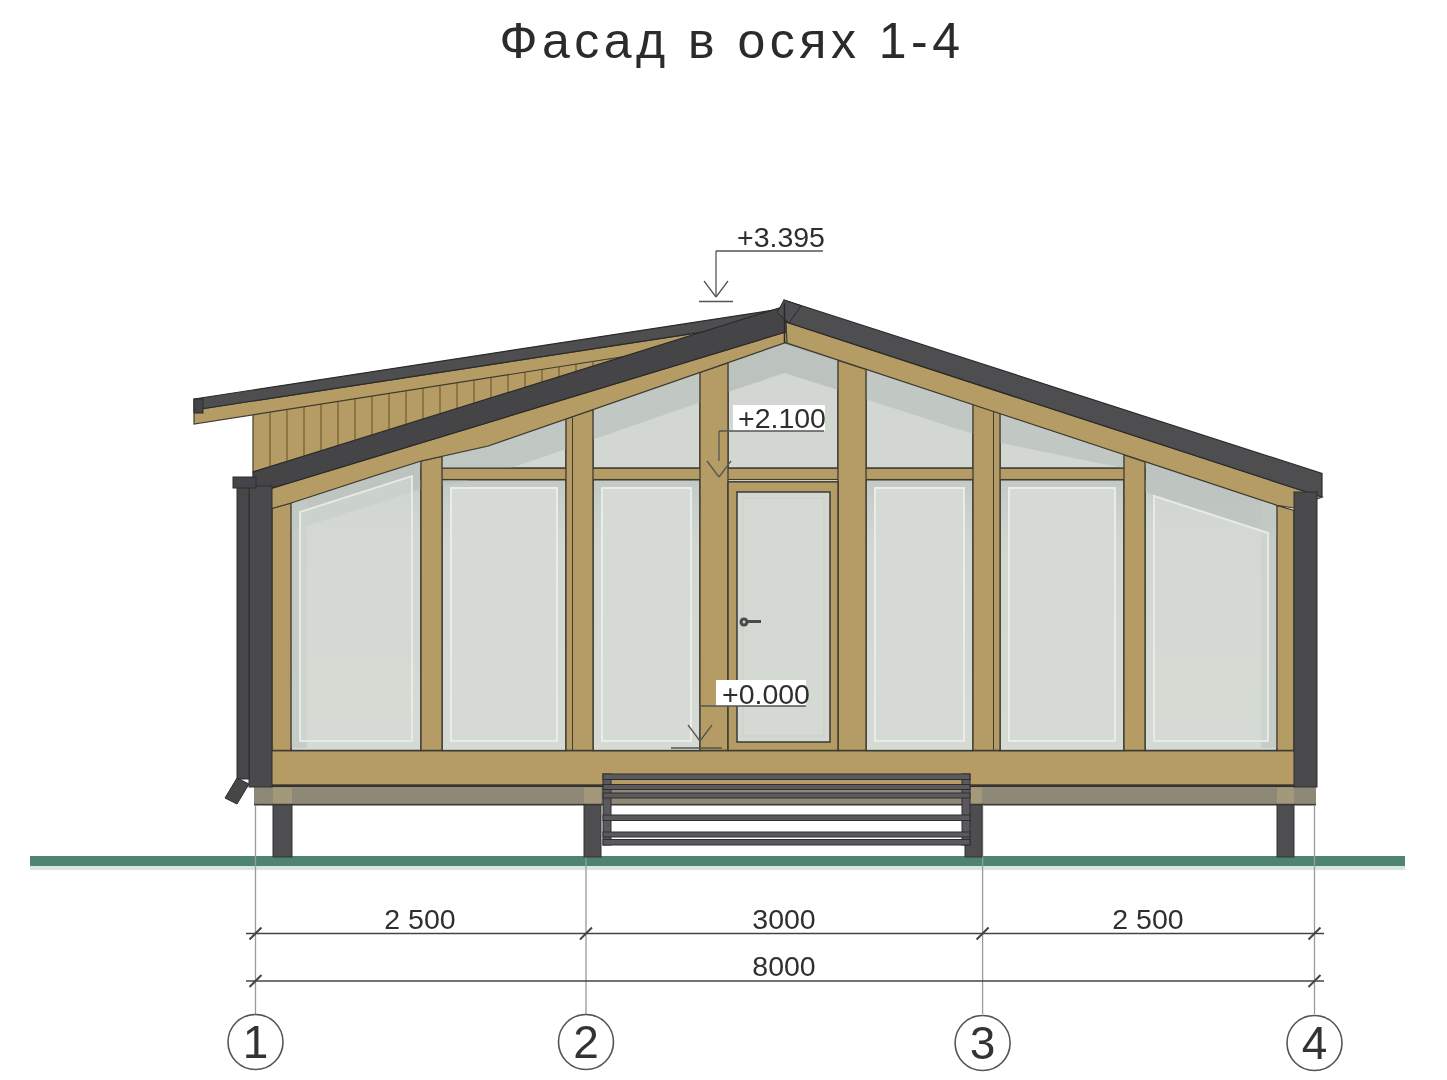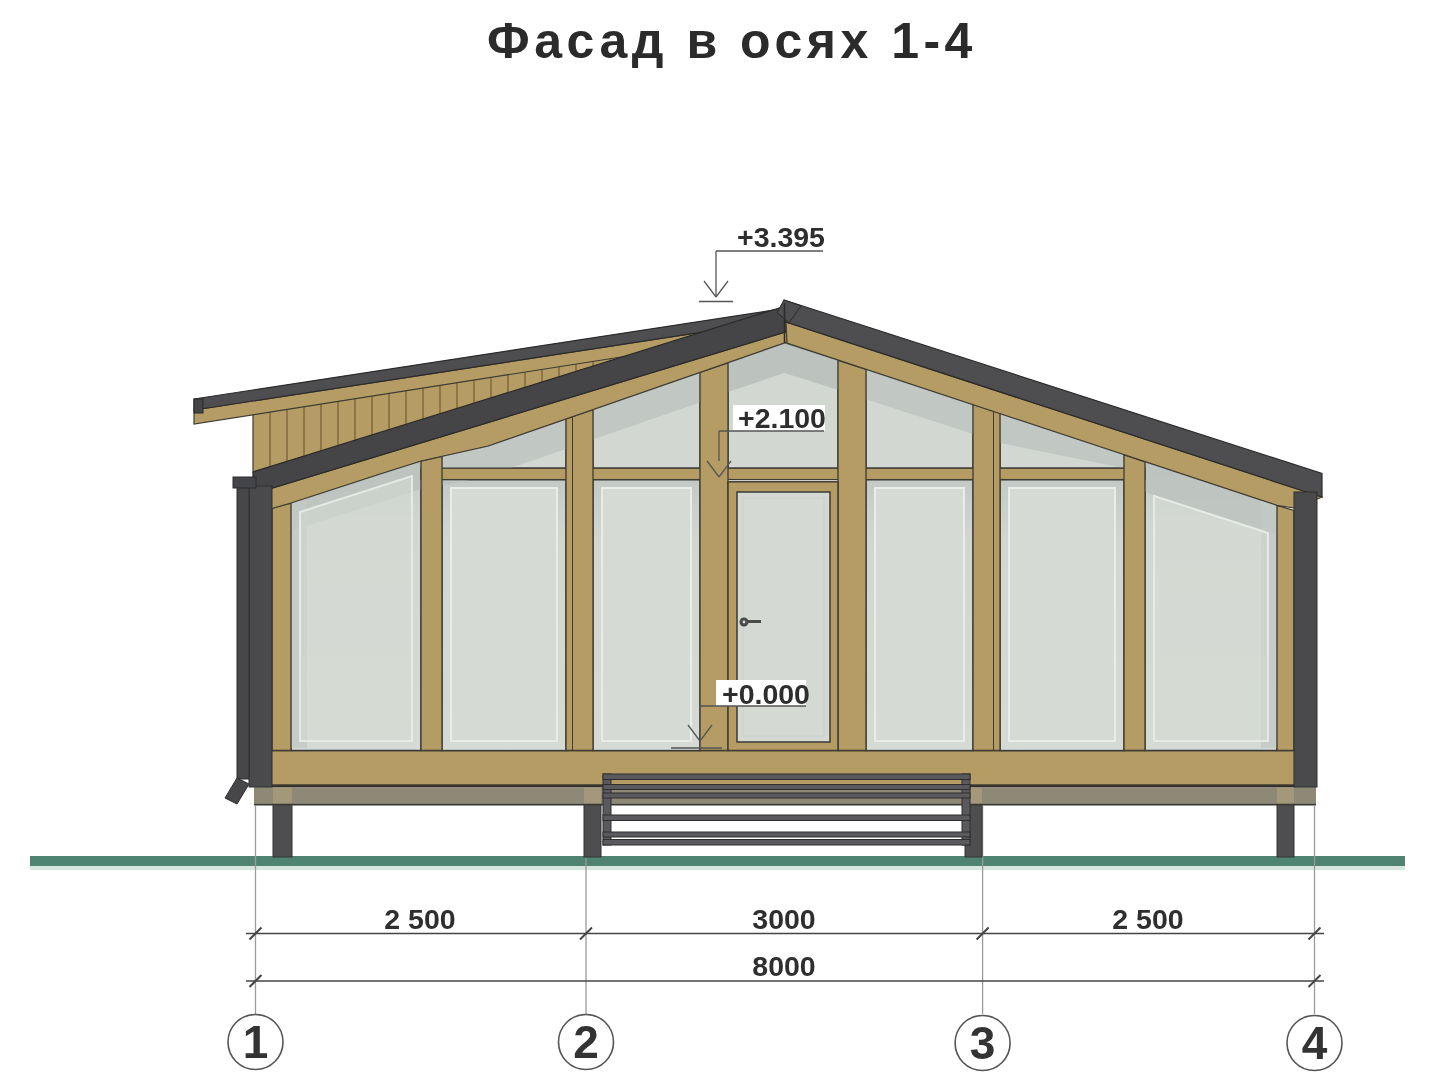--- a/index.html
+++ b/index.html
@@ -1,16 +1,16 @@
 <!DOCTYPE html>
 <html><head>
 <meta charset="utf-8">
 <style>
   html,body{margin:0;padding:0;background:#ffffff;}
-  .page{width:1447px;height:1080px;position:relative;font-family:"Liberation Sans", sans-serif;font-weight:bold;}
+  .page{width:1447px;height:1080px;position:relative;font-family:"Liberation Sans", sans-serif;}
   svg{display:block;}
   text{font-family:"Liberation Sans", sans-serif;}
 </style>
 </head>
 <body>
 <div class="page">
 <svg width="1447" height="1080" viewBox="0 0 1447 1080">
 <defs>
   <linearGradient id="glassV" x1="0" y1="0" x2="0" y2="1">
     <stop offset="0" stop-color="#c3cac5"></stop>

